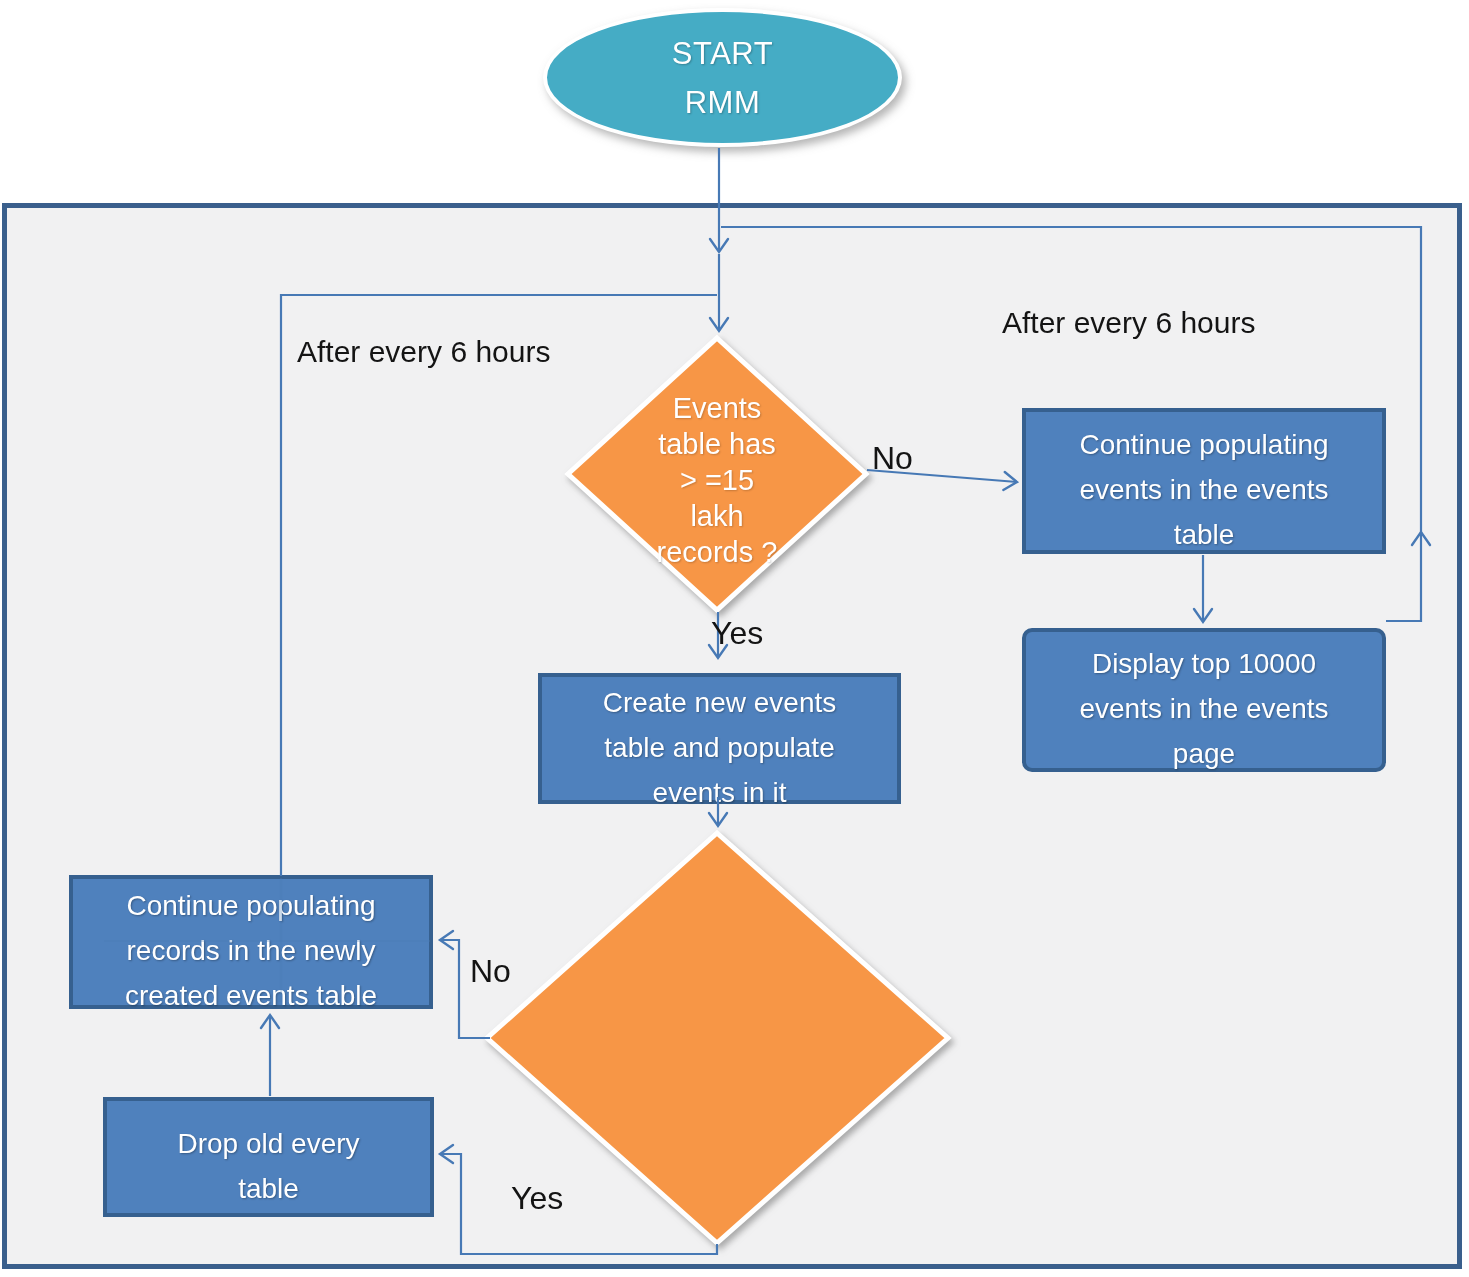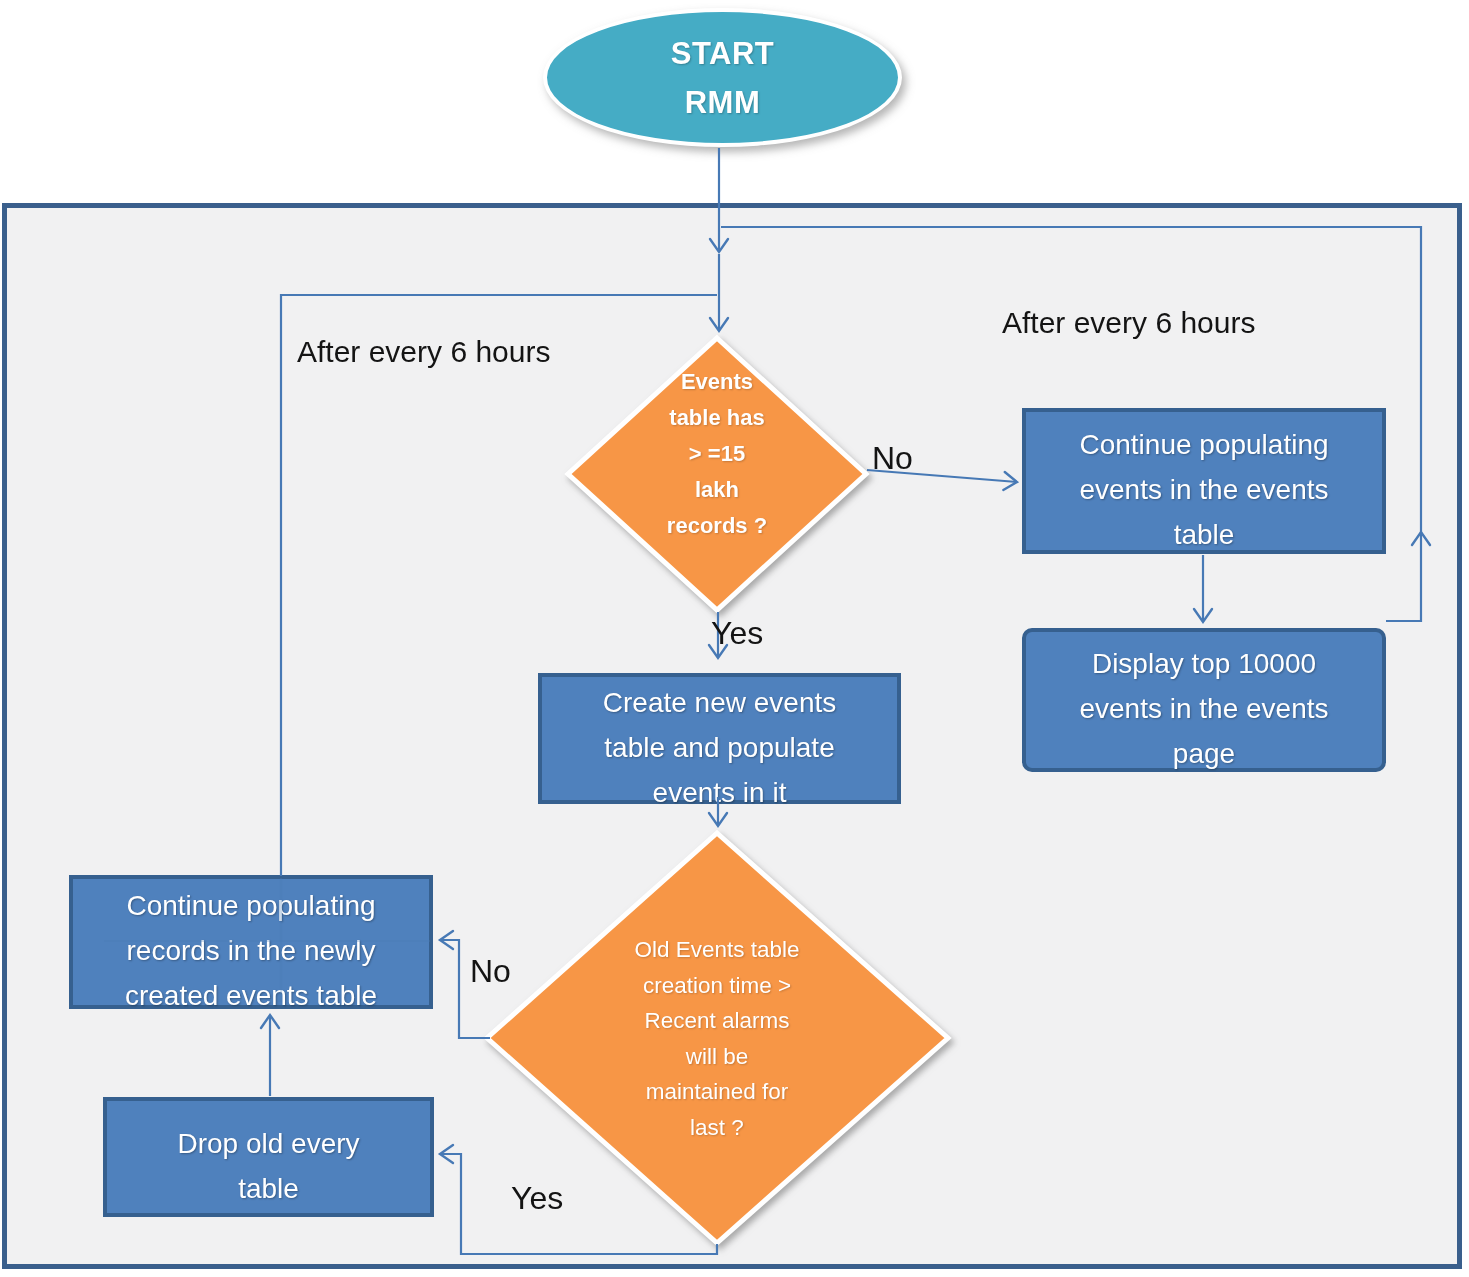--- a/index.html
+++ b/index.html
@@ -24,21 +24,21 @@
             filter:drop-shadow(3px 4px 3px rgba(110,110,110,0.55)); pointer-events:auto; }
 
   
   .oval {
     position:absolute; left:543px; top:8px; width:359px; height:139px; z-index:4;
     background:#45ACC5; border:4px solid #ffffff; border-radius:50%;
     box-shadow:4px 5px 8px rgba(110,110,110,0.5);
     display:flex; align-items:center; justify-content:center;
   }
   .oval span {
-    color:#ffffff; font-weight:bold; font-size:31px; line-height:49px;
+    color:#ffffff; font-weight:normal; font-size:31px; line-height:49px;
     letter-spacing:0.5px; text-align:center; white-space:pre-line;
     text-shadow:1px 1px 2px rgba(0,0,0,0.25);
   }
 
   
   .obox {
     position:absolute; z-index:4;
     background:#4F81BD; border:4px solid #36608F;
     display:flex; align-items:center; justify-content:center;
   }
@@ -49,21 +49,21 @@
   .b1 { left:1022px; top:408px; width:364px; height:146px; }
   .b2 { left:1022px; top:628px; width:364px; height:144px;border-radius:10px; }
   .b3 { left:538px;  top:673px; width:363px; height:131px; }
   .b4 { left:69px;   top:875px; width:364px; height:134px; }
   .b5 { left:103px;  top:1097px; width:331px; height:120px; }
 
   
   .dtext { position:absolute; z-index:5; color:#ffffff; text-align:center;
            white-space:pre-line; pointer-events:none;
            text-shadow:1px 1px 2px rgba(0,0,0,0.2); }
-  .dt1 { left:597px; top:364px; width:240px; font-size:22px; line-height:36px;font-weight:bold; }
+  .dt1 { left:597px; top:390px; width:240px; font-size:29px; line-height:36px; }
   .dt2 { left:567px; top:932px; width:300px; font-size:22.5px; line-height:35.5px; }
 
   
   .lbl { position:absolute; z-index:7; color:#141414; font-size:30px; line-height:34px; white-space:nowrap; }
   .after-left  { left:297px;  top:335px; }
   .after-right { left:1002px; top:306px; }
   .no1  { left:872px; top:441px; font-size:32px; }
   .yes1 { left:711px; top:616px; font-size:32px; }
   .no2  { left:470px; top:954px; font-size:32px; }
   .yes2 { left:511px; top:1181px; font-size:32px; }
@@ -134,26 +134,20 @@
   <div class="obox b5">
     <span>Drop old every
 table</span>
   </div>
 
   <div class="dtext dt1">Events
 table has
 &gt; =15
 lakh
 records ?</div>
-  <div class="dtext dt2">Old Events table
-creation time &gt;
-Recent alarms
-will be
-maintained for
-last  ?</div>
 
   <div class="lbl after-left">After every 6 hours</div>
   <div class="lbl after-right">After every 6 hours</div>
   <div class="lbl no1">No</div>
   <div class="lbl yes1">Yes</div>
   <div class="lbl no2">No</div>
   <div class="lbl yes2">Yes</div>
 
 </div>
 

